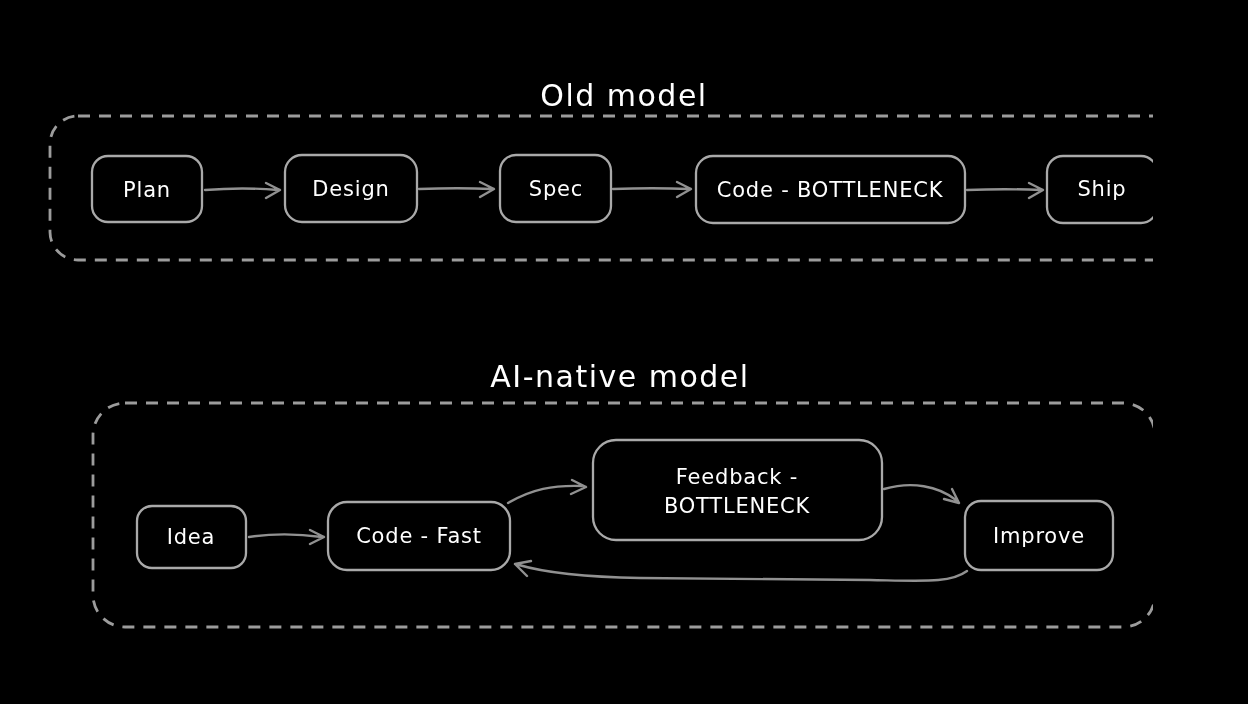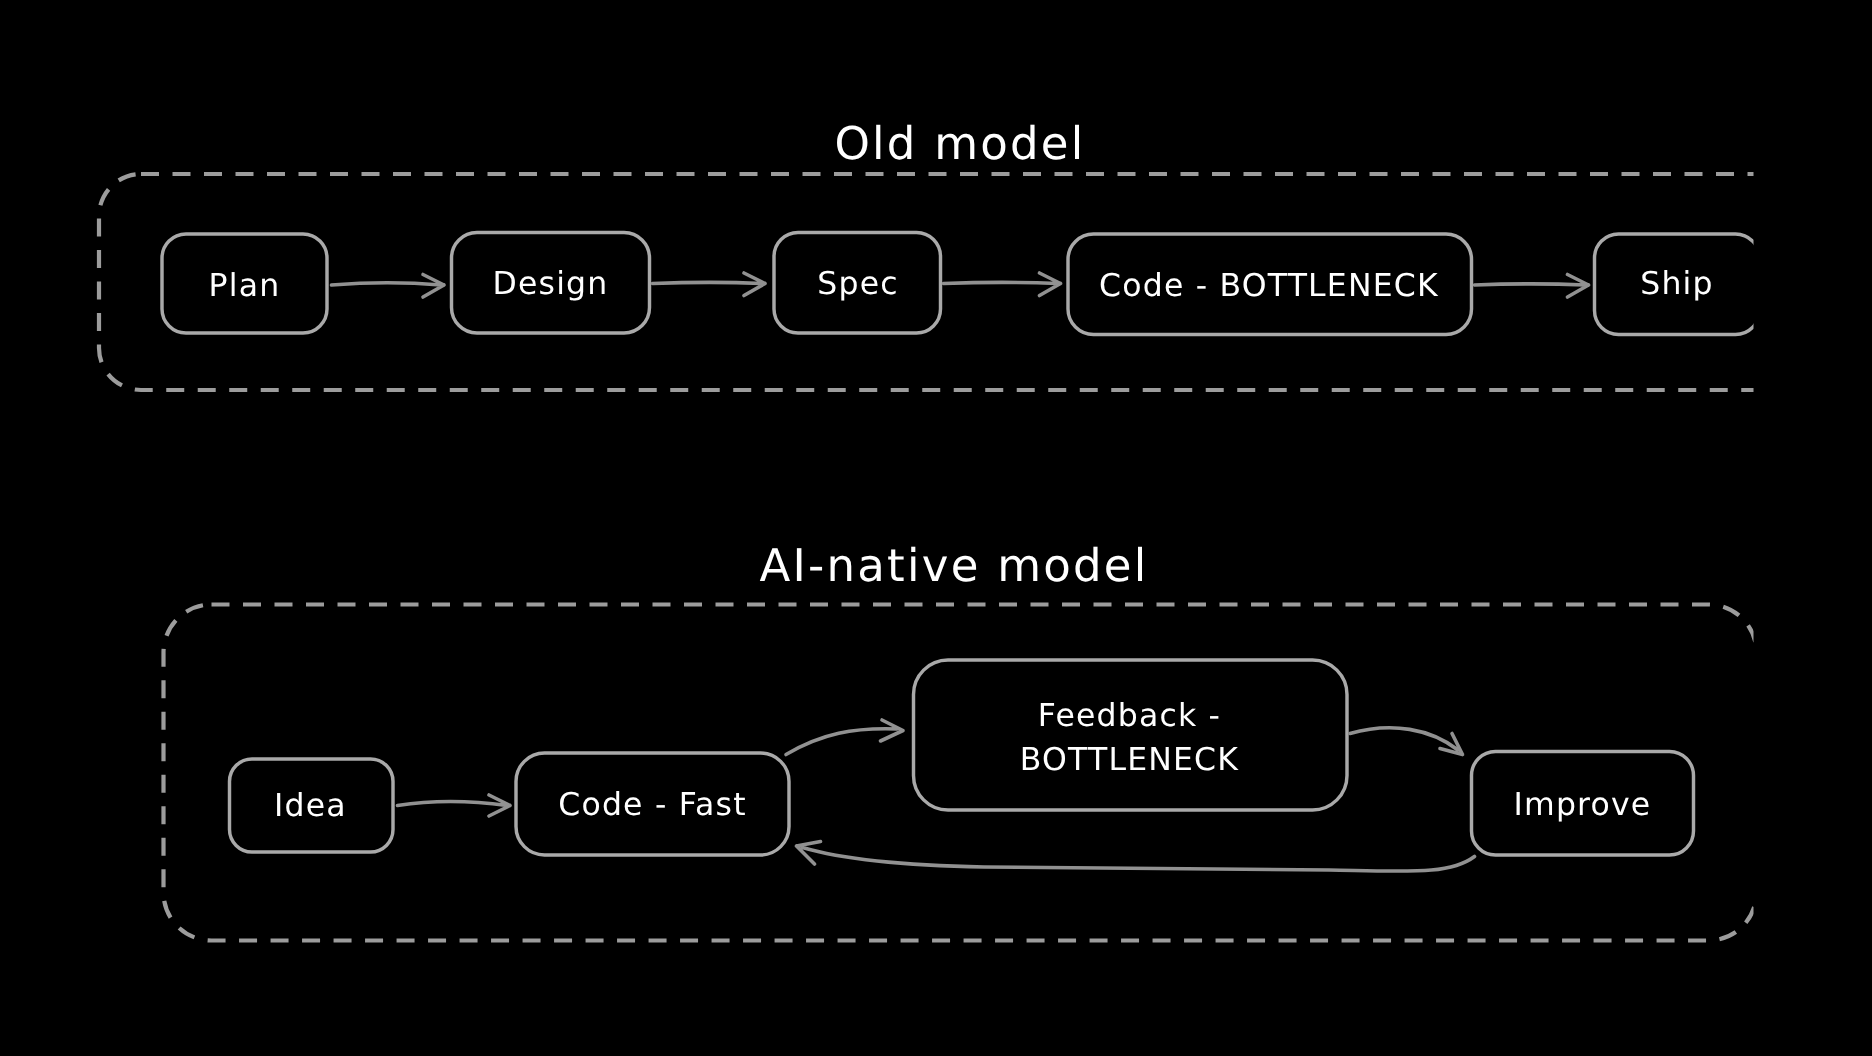--- a/index.html
+++ b/index.html
@@ -7,21 +7,20 @@
     padding: 0;
     background: #000;
   }
   .canvas {
     position: relative;
     width: 1153px;
     height: 704px;
     background: var(--background, #000000);
     overflow: hidden;
     font-family: "DejaVu Sans", sans-serif;
-    margin-left: 16px;
   }
   svg { display: block; }
   .container-box {
     fill: none;
     stroke: var(--container-border, #9c9c9c);
     stroke-width: 2.8;
     stroke-dasharray: 12 9;
     stroke-linecap: butt;
   }
   .node-box {

